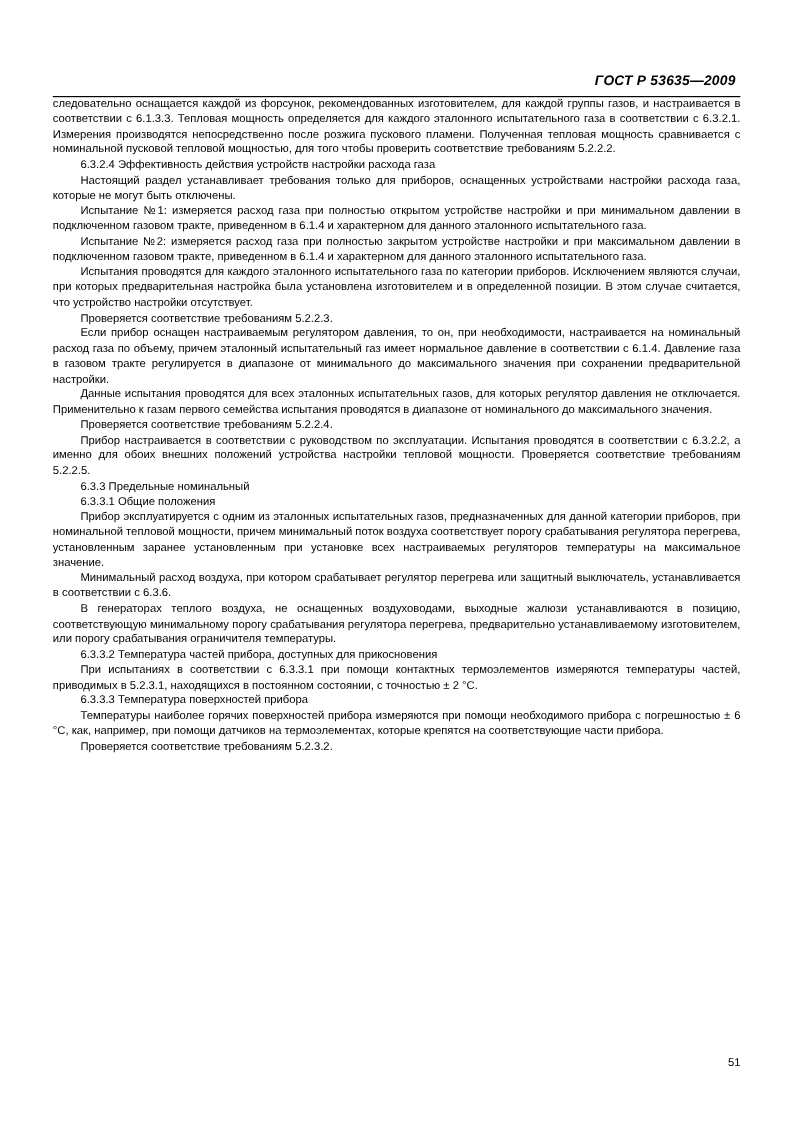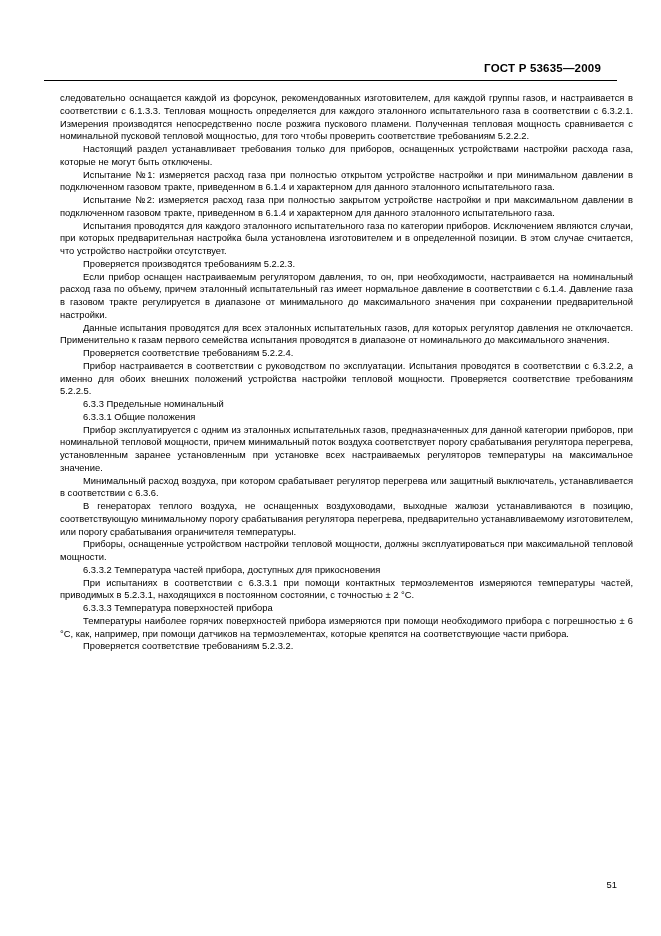--- a/index.html
+++ b/index.html
@@ -18,40 +18,40 @@
     position: relative;
     width: 661px;
     height: 936px;
     box-sizing: border-box;
     padding: 0;
     overflow: hidden;
   }
   .header {
     position: absolute;
     top: 62px;
-    right: 60px;
+    right: 48px;
     font-size: 11.5px;
     font-weight: bold;
     letter-spacing: 0.2px;
     white-space: nowrap;
+    font-style: italic;
   }
   .header-rule {
     position: absolute;
     top: 80px;
     left: 44px;
     right: 44px;
     height: 1px;
     background: #000000;
   }
   .content {
     position: absolute;
-    top: 92px;
+    top: 80px;
     left: 44px;
     width: 573px;
-    margin-left: 16px;
   }
   p {
     margin: 0;
     font-size: 9.4px;
     line-height: 12.75px;
     text-align: justify;
     text-justify: inter-word;
     hyphens: manual;
   }
   p.ind {
@@ -70,35 +70,35 @@
 </head>
 <body>
 
 <div class="page">
 
   <div class="header">ГОСТ Р 53635—2009</div>
   <div class="header-rule"></div>
 
   <div class="content">
       <p class="noind">следовательно оснащается каждой из форсунок, рекомендованных изготовителем, для каждой группы газов, и настраивается в соответствии с 6.1.3.3. Тепловая мощность определяется для каждого эталонного испытательного газа в соответствии с 6.3.2.1. Измерения производятся непосредственно после розжига пускового пламени. Полученная тепловая мощность сравнивается с номинальной пусковой тепловой мощностью, для того чтобы проверить соответствие требованиям 5.2.2.2.</p>
+      <p class="ind">6.3.2.4  Эффективность действия устройств настройки расхода газа</p>
       <p class="ind">Настоящий раздел устанавливает требования только для приборов, оснащенных устройствами настройки расхода газа, которые не могут быть отключены.</p>
       <p class="ind">Испытание №1: измеряется расход газа при полностью открытом устройстве настройки и при минимальном давлении в подключенном газовом тракте, приведенном в 6.1.4 и характерном для данного эталонного испытательного газа.</p>
       <p class="ind">Испытание №2: измеряется расход газа при полностью закрытом устройстве настройки и при максимальном давлении в подключенном газовом тракте, приведенном в 6.1.4 и характерном для данного эталонного испытательного газа.</p>
       <p class="ind">Испытания проводятся для каждого эталонного испытательного газа по категории приборов. Исключением являются случаи, при которых предварительная настройка была установлена изготовителем и в определенной позиции. В этом случае считается, что устройство настройки отсутствует.</p>
-      <p class="ind">Проверяется производятся требованиям 5.2.2.3.</p>
+      <p class="ind">Проверяется соответствие требованиям 5.2.2.3.</p>
       <p class="ind">Если прибор оснащен настраиваемым регулятором давления, то он, при необходимости, настраивается на номинальный расход газа по объему, причем эталонный испытательный газ имеет нормальное давление в соответствии с 6.1.4. Давление газа в газовом тракте регулируется в диапазоне от минимального до максимального значения при сохранении предварительной настройки.</p>
       <p class="ind">Данные испытания проводятся для всех эталонных испытательных газов, для которых регулятор давления не отключается. Применительно к газам первого семейства испытания проводятся в диапазоне от номинального до максимального значения.</p>
       <p class="ind">Проверяется соответствие требованиям 5.2.2.4.</p>
       <p class="ind">Прибор настраивается в соответствии с руководством по эксплуатации. Испытания проводятся в соответствии с 6.3.2.2, а именно для обоих внешних положений устройства настройки тепловой мощности. Проверяется соответствие требованиям 5.2.2.5.</p>
       <p class="ind">6.3.3  Предельные номинальный</p>
       <p class="ind">6.3.3.1  Общие положения</p>
       <p class="ind">Прибор эксплуатируется с одним из эталонных испытательных газов, предназначенных для данной категории приборов, при номинальной тепловой мощности, причем минимальный поток воздуха соответствует порогу срабатывания регулятора перегрева, установленным заранее установленным при установке всех настраиваемых регуляторов температуры на максимальное значение.</p>
       <p class="ind">Минимальный расход воздуха, при котором срабатывает регулятор перегрева или защитный выключатель, устанавливается в соответствии с 6.3.6.</p>
       <p class="ind">В генераторах теплого воздуха, не оснащенных воздуховодами, выходные жалюзи устанавливаются в позицию, соответствующую минимальному порогу срабатывания регулятора перегрева, предварительно устанавливаемому изготовителем, или порогу срабатывания ограничителя температуры.</p>
-      <p class="ind">Приборы, оснащенные устройством настройки тепловой мощности, должны эксплуатироваться при максимальной тепловой мощности.</p>
       <p class="ind">6.3.3.2  Температура частей прибора, доступных для прикосновения</p>
       <p class="ind">При испытаниях в соответствии с 6.3.3.1 при помощи контактных термоэлементов измеряются температуры частей, приводимых в 5.2.3.1, находящихся в постоянном состоянии, с точностью ± 2 °С.</p>
       <p class="ind">6.3.3.3  Температура поверхностей прибора</p>
       <p class="ind">Температуры наиболее горячих поверхностей прибора измеряются при помощи необходимого прибора с погрешностью ± 6 °С, как, например, при помощи датчиков на термоэлементах, которые крепятся на соответствующие части прибора.</p>
       <p class="ind">Проверяется соответствие требованиям 5.2.3.2.</p>
     </div>
 
   <div class="footer-page">51</div>
 
 </div>

